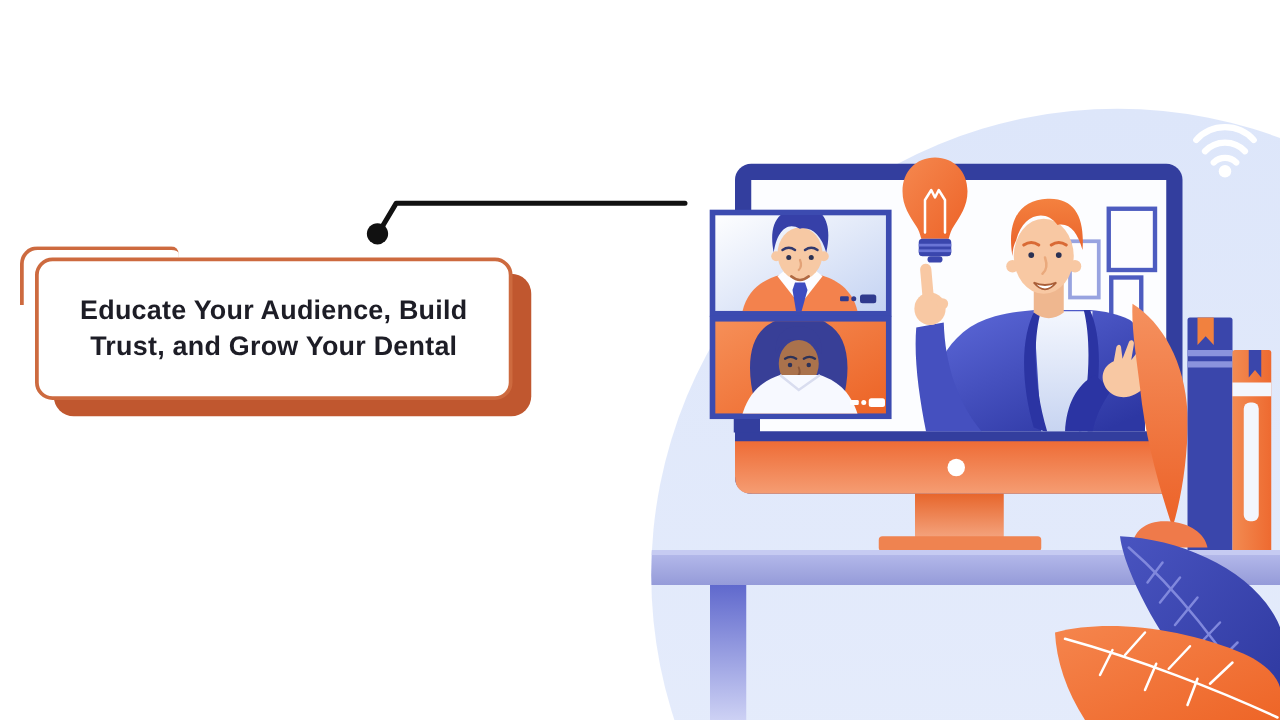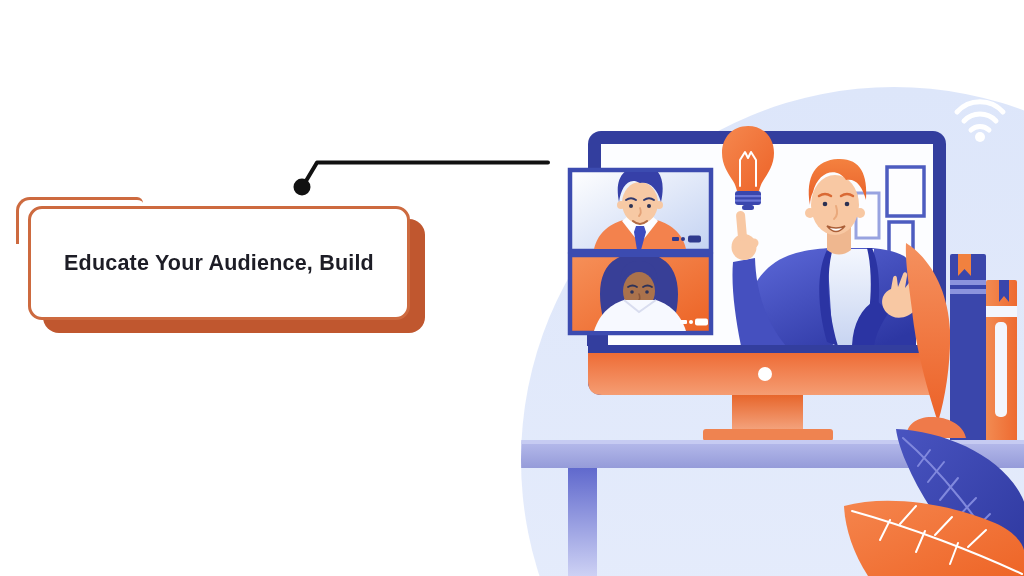--- a/index.html
+++ b/index.html
@@ -272,15 +272,16 @@
     <g>
       <polyline points="548,162.5 317,162.5 303,186" stroke="#111111" stroke-width="4" fill="none" stroke-linecap="round" stroke-linejoin="round"></polyline>
       <circle cx="302" cy="187" r="8.5" fill="#111111"></circle>
     </g>
   </svg>
 
   <div class="callout-corner"></div>
   <div class="callout-shadow"></div>
   <div class="callout-card">
     <span>Educate Your Audience, Build</span>
+    <span>Trust, and Grow Your Dental</span>
   </div>
 
 </div>
 
 </body></html>

